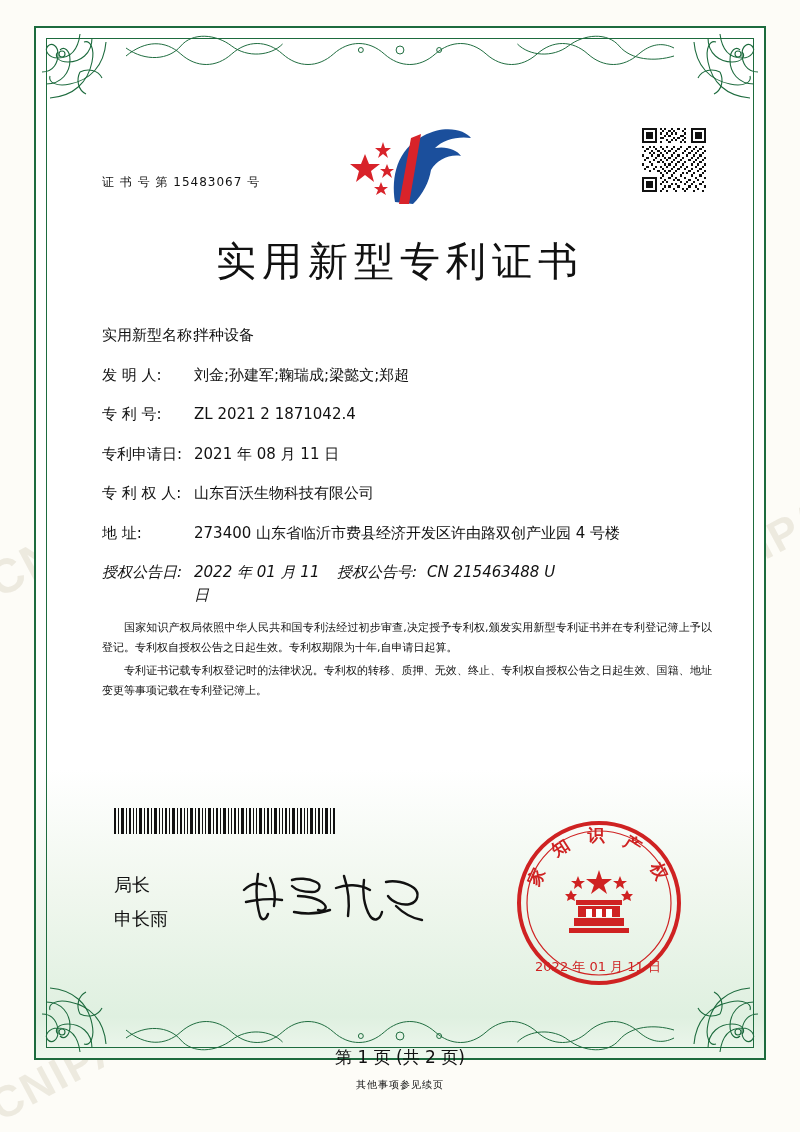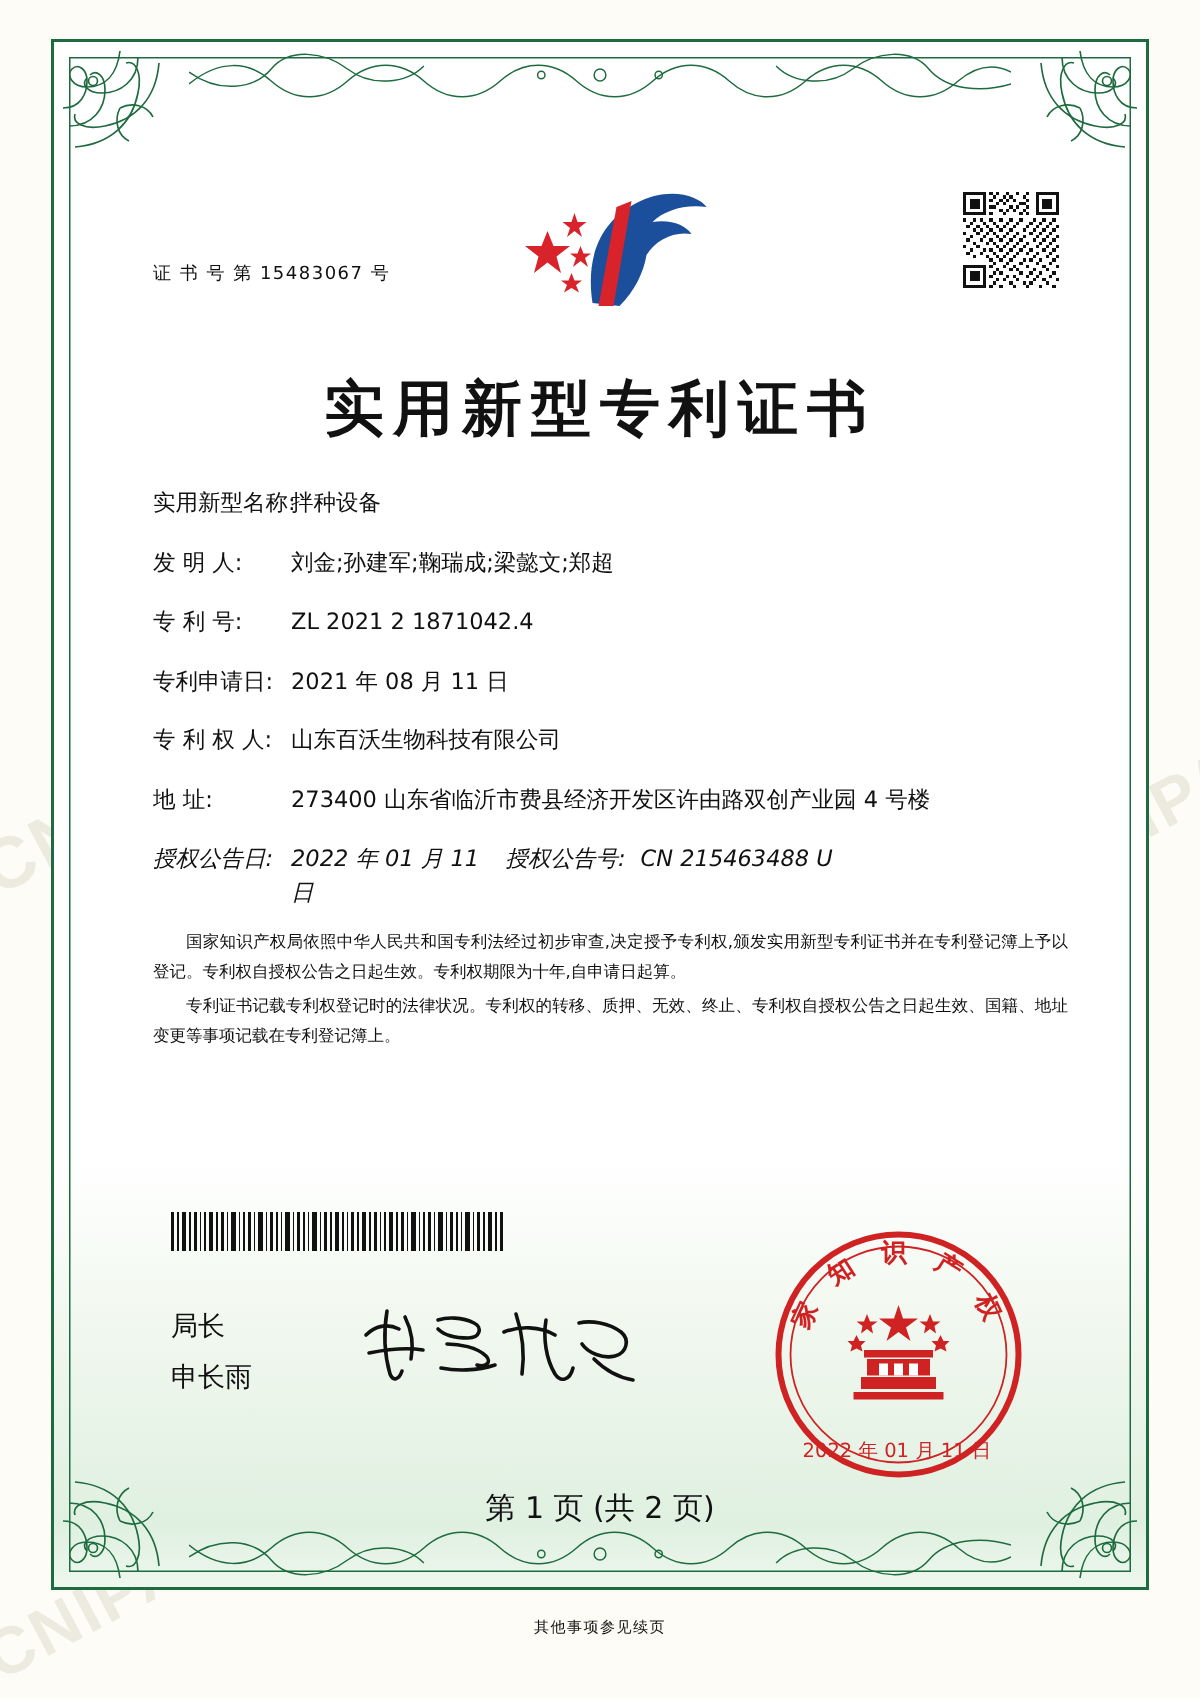--- a/index.html
+++ b/index.html
@@ -75,25 +75,24 @@
   }
 
   .logo{
     position:absolute;left:50%;top:96px;transform:translateX(-50%);
     width:150px;height:86px;
   }
 
   .title{
     position:absolute;left:0;right:0;top:206px;
     text-align:center;
-    font-size:40px;font-weight:bold;
+    font-size:40px;font-weight:normal;
     letter-spacing:6px;
     color:#111;
     font-family:"DejaVu Sans", sans-serif;
-    margin-top:11px;
   }
 
   .fields{
     position:absolute;left:66px;right:52px;top:296px;
     font-size:15px;color:#111;
     font-family:"DejaVu Sans", sans-serif;
   }
   .row{display:flex;margin-bottom:17px;line-height:1.5;}
   .lbl{width:92px;flex:none;white-space:nowrap;}
   .val{flex:1;}
@@ -131,22 +130,22 @@
     width:170px;height:170px;
   }
   .seal-date{
     position:absolute;right:78px;top:930px;
     width:176px;text-align:center;
     font-size:13px;color:#cf2222;
     font-family:"DejaVu Sans", sans-serif;
   }
 
   .page-num{
-    position:absolute;left:0;right:0;top:964px;
-    text-align:center;font-size:20px;color:#111;
+    position:absolute;left:0;right:0;top:1018px;
+    text-align:center;font-size:17px;color:#111;
     font-family:"DejaVu Sans", sans-serif;
   }
 
   .footnote{
     position:absolute;left:0;right:0;top:1078px;
     text-align:center;font-size:10px;color:#111;
     font-family:"DejaVu Sans", sans-serif;
     letter-spacing:1px;
   }
 </style>

